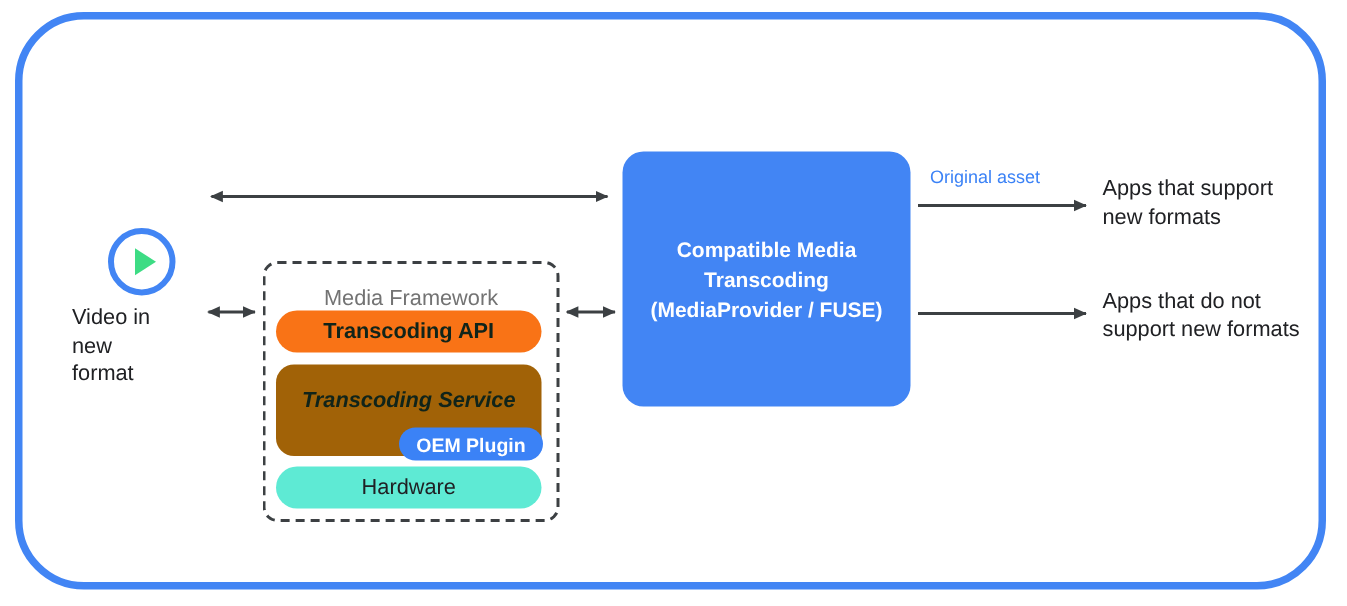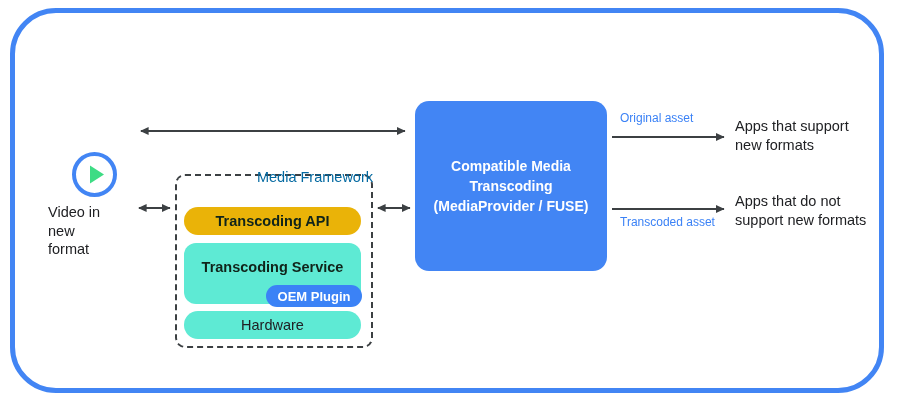--- a/index.html
+++ b/index.html
@@ -57,57 +57,58 @@
     width: 198px;
     height: 174px;
     border: 2px dashed #3c4043;
     border-radius: 10px;
     box-sizing: border-box;
     background: transparent;
   }
   #mf-title {
     position: absolute;
     left: 175px;
-    top: 169px;
+    top: 191px;
     width: 198px;
-    text-align: right;
-    font-size: 14.5px;
-    color: #0369a1;
+    text-align: center;
+    font-size: 14.5px;
+    color: #737373;
   }
   .stack-box {
     position: absolute;
     box-sizing: border-box;
     display: flex;
     align-items: center;
     justify-content: center;
     border-radius: 15px;
   }
   #box-api {
     left: 184px;
     top: 207px;
     width: 177px;
     height: 28px;
-    background: #eab308;
+    background: #f97316;
     font-size: 14.5px;
     font-weight: bold;
     color: #10241a;
     border-radius: 14px;
   }
   #box-service {
     left: 184px;
     top: 243px;
     width: 177px;
     height: 61px;
-    background: #5eead4;
+    background: #a16207;
     font-size: 14.5px;
     font-weight: bold;
     color: #10241a;
     border-radius: 12px;
     align-items: flex-start;
     padding-top: 16px;
+    font-style: italic;
   }
   #box-oem {
     position: absolute;
     left: 266px;
     top: 285px;
     width: 96px;
     height: 22px;
     background: #3b82f6;
     color: #ffffff;
     font-size: 13px;
@@ -232,20 +233,19 @@
 
   <div id="box-oem">OEM Plugin</div>
 
   <div class="stack-box" id="box-hardware">Hardware</div>
 
   <div id="cmt-box">Compatible Media
 Transcoding
 (MediaProvider / FUSE)</div>
 
   <div class="asset-label" id="label-original">Original asset</div>
-  <div class="asset-label" id="label-transcoded">Transcoded asset</div>
 
   <div class="dest-caption" id="dest-support">Apps that support
 new formats</div>
   <div class="dest-caption" id="dest-nosupport">Apps that do not
 support new formats</div>
 
 </div>
 
 </body></html>

